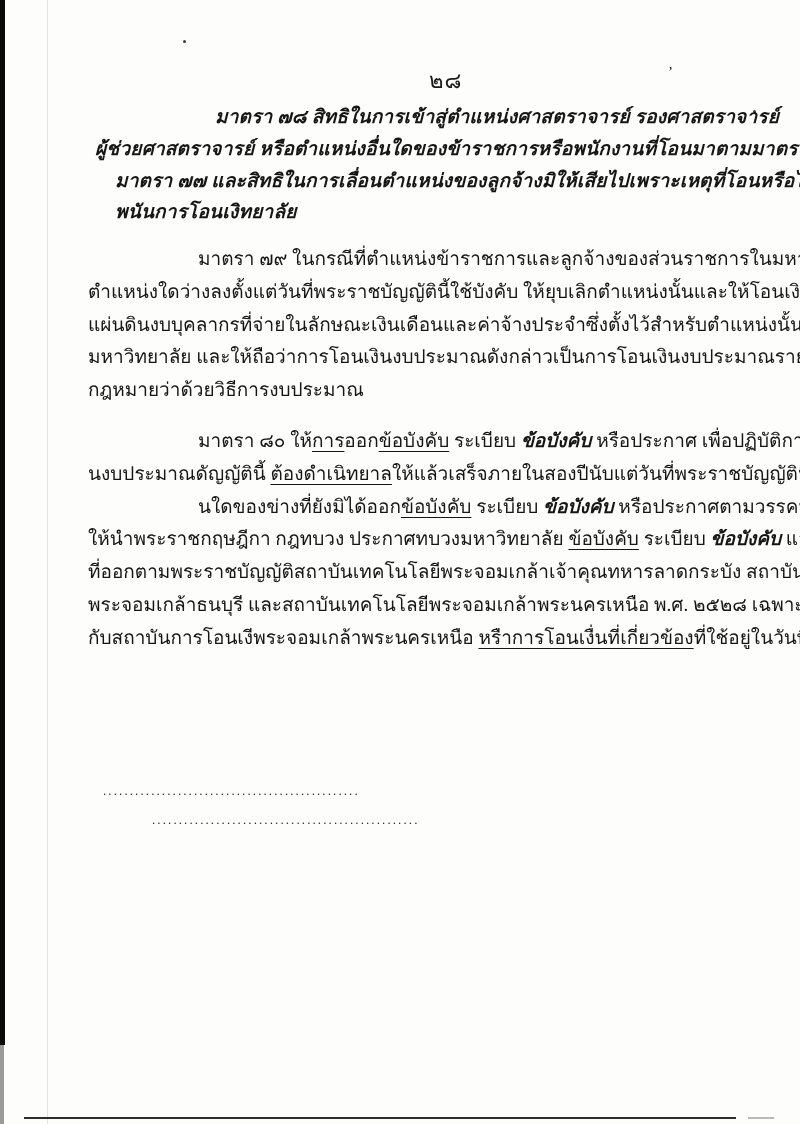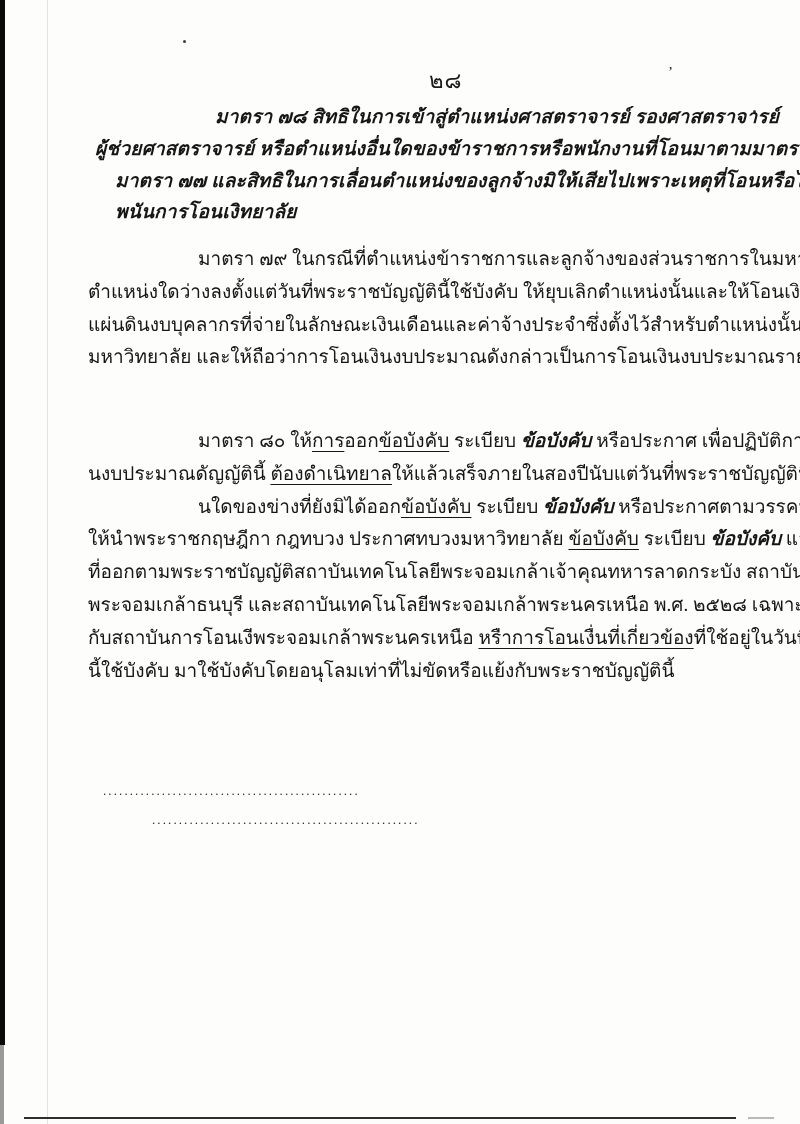--- a/index.html
+++ b/index.html
@@ -61,29 +61,29 @@
     <span class="line"><span>ผู้ช่วยศาสตราจารย์ หรือตำแหน่งอื่นใดของข้าราชการหรือพนักงานที่โอนมาตามมาตรา ๗๖ และ</span></span>
     <span class="line" style="padding-left:20px;"><span>มาตรา ๗๗ และสิทธิในการเลื่อนตำแหน่งของลูกจ้างมิให้เสียไปเพราะเหตุที่โอนหรือไม่โอนมาเป็น</span></span>
     <span class="line" style="padding-left:20px;"><span>พนันการโอนเงิทยาลัย</span></span>
   </div>
 
   <div class="para" style="top:243px;">
     <span class="line indent"><span>มาตรา ๗๙  ในกรณีที่ตำแหน่งข้าราชการและลูกจ้างของส่วนราชการในมหาวิทยาลัย</span></span>
     <span class="line"><span>ตำแหน่งใดว่างลงตั้งแต่วันที่พระราชบัญญัตินี้ใช้บังคับ ให้ยุบเลิกตำแหน่งนั้นและให้โอนเงินงบประมาณ</span></span>
     <span class="line"><span>แผ่นดินงบบุคลากรที่จ่ายในลักษณะเงินเดือนและค่าจ้างประจำซึ่งตั้งไว้สำหรับตำแหน่งนั้นไปเป็นของ</span></span>
     <span class="line"><span>มหาวิทยาลัย  และให้ถือว่าการโอนเงินงบประมาณดังกล่าวเป็นการโอนเงินงบประมาณรายจ่ายตาม</span></span>
+    <span class="line"><span>กฎหมายว่าด้วยวิธีการงบประมาณ</span></span>
   </div>
 
   <div class="para" style="top:425px;">
     <span class="line indent"><span>มาตรา ๘๐  ให้</span><span class="seg-u">การ</span><span>ออก</span><span class="seg-u">ข้อบังคับ</span><span> ระเบียบ </span><span class="seg-bi">ข้อบังคับ</span><span> หรือประกาศ เพื่อปฏิบัติการ</span></span>
     <span class="line"><span>นงบประมาณดัญญัตินี้ </span><span class="seg-u">ต้องดำเนิทยาล</span><span>ให้แล้วเสร็จภายในสองปีนับแต่วันที่พระราชบัญญัตินี้ใช้บังคับ</span></span>
     <span class="line indent"><span>นใดของข่างที่ยังมิได้ออก</span><span class="seg-u">ข้อบังคับ</span><span> ระเบียบ </span><span class="seg-bi">ข้อบังคับ</span><span> หรือประกาศตามวรรคหนึ่ง</span></span>
     <span class="line"><span>ให้นำพระราชกฤษฎีกา กฎทบวง ประกาศทบวงมหาวิทยาลัย </span><span class="seg-u">ข้อบังคับ</span><span> ระเบียบ </span><span class="seg-bi">ข้อบังคับ</span><span> และประกาศ</span></span>
     <span class="line"><span>ที่ออกตามพระราชบัญญัติสถาบันเทคโนโลยีพระจอมเกล้าเจ้าคุณทหารลาดกระบัง สถาบันเทคโนโลยี</span></span>
     <span class="line"><span>พระจอมเกล้าธนบุรี และสถาบันเทคโนโลยีพระจอมเกล้าพระนครเหนือ พ.ศ. ๒๕๒๘ เฉพาะที่เกี่ยวข้อง</span></span>
     <span class="line"><span>กับสถาบันการโอนเงีพระจอมเกล้าพระนครเหนือ </span><span class="seg-u">หรืาการโอนเงื่นที่เกี่ยวข้อง</span><span>ที่ใช้อยู่ในวันที่พระราชบัญญัติ</span></span>
-    <span class="line"><span>นี้ใช้บังคับ มาใช้บังคับโดยอนุโลมเท่าที่ไม่ขัดหรือแย้งกับพระราชบัญญัตินี้</span></span>
   </div>
 
   <div class="dotted dotted-1">................................................</div>
   <div class="dotted dotted-2">..................................................</div>
 
 </div>
 
 </body></html>

